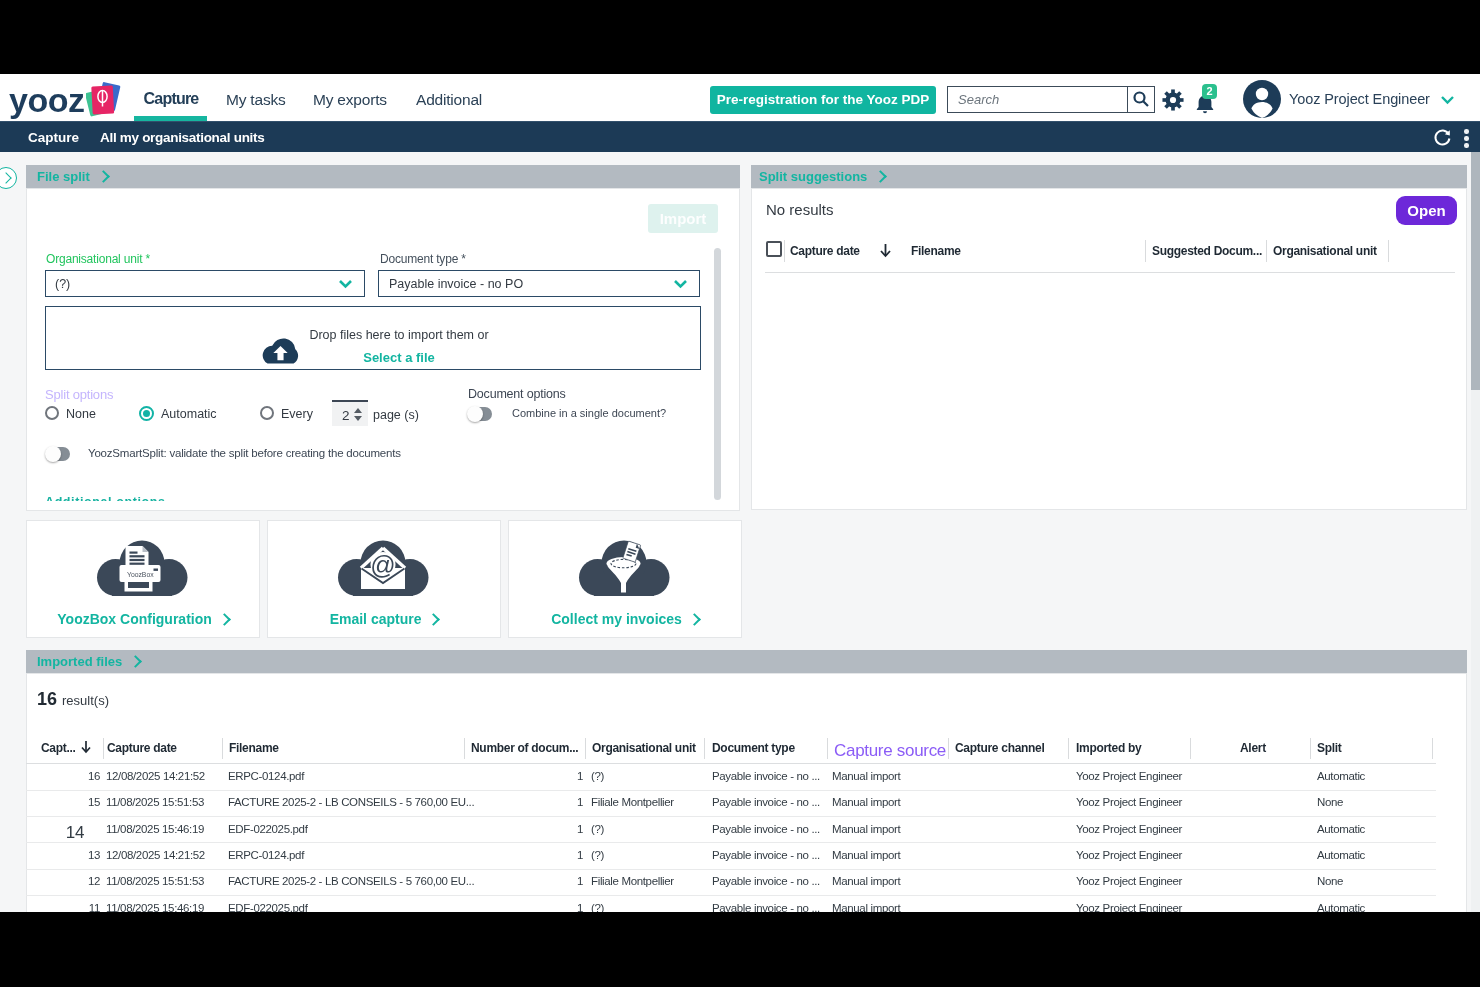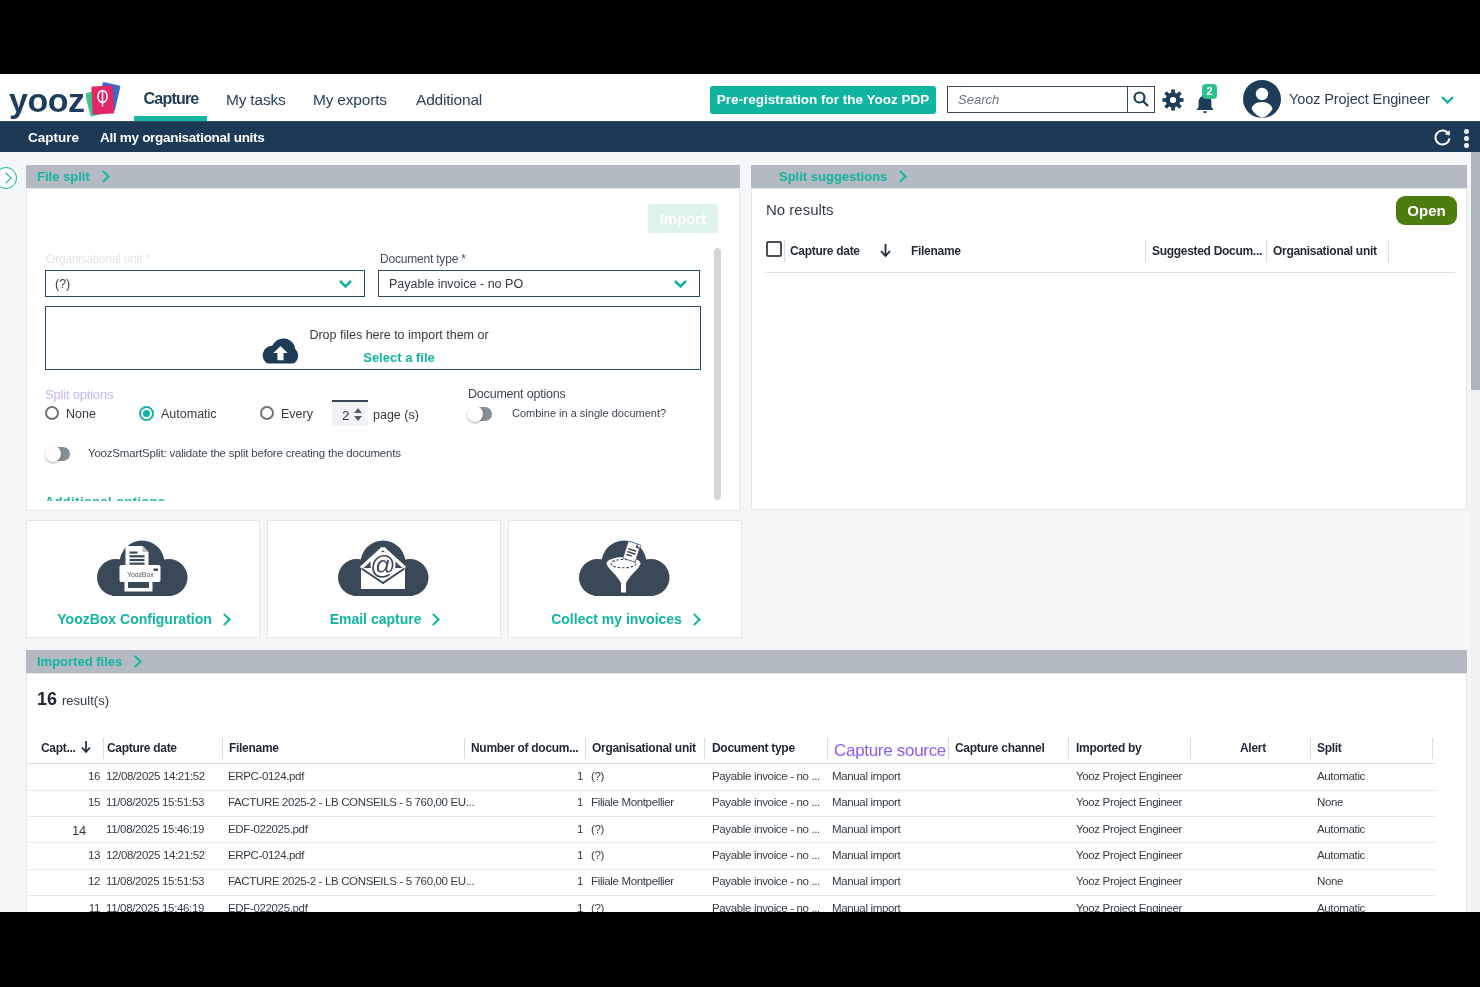--- a/index.html
+++ b/index.html
@@ -81,21 +81,21 @@
 <div class="abs" style="left:1464px;top:129px;width:4.5px;height:4.5px;background:#eef1f4;border-radius:50%;box-shadow:0 7px 0 #eef1f4,0 14px 0 #eef1f4"></div>
 
 <div class="abs" style="left:-5px;top:167px;width:22px;height:22px;border:1.5px solid #13b5a1;border-radius:50%;background:#fff;box-sizing:border-box"></div>
 <div class="abs" style="left:2px;top:174px;width:7px;height:7px;border-right:1.8px solid #13b5a1;border-top:1.8px solid #13b5a1;transform:rotate(45deg)"></div>
 
 <div class="secbar" style="left:26px;top:165px;width:714px"><span style="margin-left:11px">File split</span><span class="chev"></span></div>
 <div class="panel" style="left:26px;top:188px;width:714px;height:323px"></div>
 
 <div class="abs" style="left:648px;top:204px;width:70px;height:29px;background:#def2ee;border-radius:3px;color:rgba(255,255,255,0.92);font-size:15px;font-weight:bold;text-align:center;line-height:29px">Import</div>
 
-<div class="abs" style="left:46px;top:252px;font-size:12px;letter-spacing:-0.2px;color:#e5e5e5">Organisational unit *</div>
+<div class="abs" style="left:46px;top:252px;font-size:12px;letter-spacing:-0.2px;color:#22c55e">Organisational unit *</div>
 <div class="abs" style="left:380px;top:252px;font-size:12px;letter-spacing:-0.2px;color:#44505c">Document type *</div>
 
 <div class="abs" style="left:45px;top:270px;width:320px;height:27px;border:1px solid #2b4a66;box-sizing:border-box;background:#fff">
   <span style="position:absolute;left:9px;top:6px;font-size:12.5px;color:#333a42">(?)</span>
   <svg style="position:absolute;right:11px;top:8px" width="15" height="10" viewBox="0 0 15 10">
       <polyline points="2,2 7.5,7.5 13,2" fill="none" stroke="#13b5a1" stroke-width="2.6"></polyline>
     </svg>
 </div>
 
 <div class="abs" style="left:378px;top:270px;width:322px;height:27px;border:1px solid #2b4a66;box-sizing:border-box;background:#fff">
@@ -135,24 +135,24 @@
 <div class="abs" style="left:512px;top:407px;font-size:11px;color:#3d4653">Combine in a single document?</div>
 
 <div class="abs" style="left:52px;top:447px;width:18px;height:14px;background:#858d95;border-radius:7px"></div>
 <div class="abs" style="left:45px;top:446px;width:16px;height:16px;background:#fdfdfd;border-radius:50%;box-shadow:0 1px 2px rgba(0,0,0,.35)"></div>
 <div class="abs" style="left:88px;top:447px;font-size:11.5px;letter-spacing:-0.2px;color:#3d4754">YoozSmartSplit: validate the split before creating the documents</div>
 
 <div class="abs" style="left:45px;top:492px;width:200px;height:8.5px;overflow:hidden"><span style="font-size:12.5px;font-weight:bold;color:#16b2a0;display:inline-block;letter-spacing:0.6px">Additional options</span></div>
 
 <div class="abs" style="left:714px;top:248px;width:7px;height:252px;background:#d3d7db;border-radius:4px"></div>
 
-<div class="secbar" style="left:751px;top:165px;width:716px"><span style="margin-left:28px">Split suggestions</span><span class="chev"></span></div>
+<div class="secbar" style="left:751px;top:165px;width:716px"><span style="margin-left:8px">Split suggestions</span><span class="chev"></span></div>
 <div class="panel" style="left:751px;top:188px;width:716px;height:322px"></div>
 <div class="abs" style="left:766px;top:201px;font-size:15px;color:#333a42">No results</div>
-<div class="abs" style="left:1396px;top:196px;width:61px;height:29px;background:#4d7c0f;border-radius:9px;color:#fff;font-size:15px;font-weight:bold;text-align:center;line-height:29px">Open</div>
+<div class="abs" style="left:1396px;top:196px;width:61px;height:29px;background:#6d28d9;border-radius:9px;color:#fff;font-size:15px;font-weight:bold;text-align:center;line-height:29px">Open</div>
 
 <div class="abs" style="left:766px;top:241px;width:16px;height:16px;border:2px solid #4a5058;border-radius:2px;box-sizing:border-box;background:#fff"></div>
 <div class="abs" style="left:790px;top:244px;font-size:12px;font-weight:bold;letter-spacing:-0.3px;color:#1f2933">Capture date</div>
 <svg class="abs" style="left:879px;top:243px" width="13" height="15" viewBox="0 0 13 15">
     <line x1="6.5" y1="1" x2="6.5" y2="12" stroke="#1f2933" stroke-width="1.8"></line>
     <polyline points="2,8 6.5,13 11,8" fill="none" stroke="#1f2933" stroke-width="1.8"></polyline>
   </svg>
 <div class="abs" style="left:911px;top:244px;font-size:12px;font-weight:bold;letter-spacing:-0.3px;color:#1f2933">Filename</div>
 <div class="abs" style="left:1152px;top:244px;font-size:12px;font-weight:bold;letter-spacing:-0.3px;color:#1f2933">Suggested Docum...</div>
 <div class="abs" style="left:1273px;top:244px;font-size:12px;font-weight:bold;letter-spacing:-0.3px;color:#1f2933">Organisational unit</div>
@@ -270,21 +270,21 @@
     <div class="abs" style="left:60px;top:796.3px;width:40px;text-align:right;font-size:11.5px;letter-spacing:-0.35px;color:#333c44">15</div>
     <div class="abs" style="left:106px;top:796.3px;font-size:11.5px;letter-spacing:-0.35px;color:#333c44">11/08/2025 15:51:53</div>
     <div class="abs" style="left:228px;top:796.3px;font-size:11.5px;letter-spacing:-0.35px;color:#333c44">FACTURE 2025-2 - LB CONSEILS - 5 760,00 EU...</div>
     <div class="abs" style="left:543px;top:796.3px;width:40px;text-align:right;font-size:11.5px;letter-spacing:-0.35px;color:#333c44">1</div>
     <div class="abs" style="left:591px;top:796.3px;font-size:11.5px;letter-spacing:-0.35px;color:#333c44">Filiale Montpellier</div>
     <div class="abs" style="left:712px;top:796.3px;font-size:11.5px;letter-spacing:-0.35px;color:#333c44">Payable invoice - no ...</div>
     <div class="abs" style="left:832px;top:796.3px;font-size:11.5px;letter-spacing:-0.35px;color:#333c44">Manual import</div>
     <div class="abs" style="left:1076px;top:796.3px;font-size:11.5px;letter-spacing:-0.35px;color:#333c44">Yooz Project Engineer</div>
     <div class="abs" style="left:1317px;top:796.3px;font-size:11.5px;letter-spacing:-0.35px;color:#333c44">None</div>
     <div class="abs" style="left:26px;top:842.4px;width:1410px;height:1px;background:#e9eaeb"></div>
-    <div class="abs" style="left:72px;top:822.6px;width:40px;font-size:13px;letter-spacing:-0.35px;color:#333c44">14</div>
+    <div class="abs" style="left:44px;top:822.6px;width:40px;text-align:right;font-size:17px;letter-spacing:-0.35px;color:#333c44">14</div>
     <div class="abs" style="left:106px;top:822.6px;font-size:11.5px;letter-spacing:-0.35px;color:#333c44">11/08/2025 15:46:19</div>
     <div class="abs" style="left:228px;top:822.6px;font-size:11.5px;letter-spacing:-0.35px;color:#333c44">EDF-022025.pdf</div>
     <div class="abs" style="left:543px;top:822.6px;width:40px;text-align:right;font-size:11.5px;letter-spacing:-0.35px;color:#333c44">1</div>
     <div class="abs" style="left:591px;top:822.6px;font-size:11.5px;letter-spacing:-0.35px;color:#333c44">(?)</div>
     <div class="abs" style="left:712px;top:822.6px;font-size:11.5px;letter-spacing:-0.35px;color:#333c44">Payable invoice - no ...</div>
     <div class="abs" style="left:832px;top:822.6px;font-size:11.5px;letter-spacing:-0.35px;color:#333c44">Manual import</div>
     <div class="abs" style="left:1076px;top:822.6px;font-size:11.5px;letter-spacing:-0.35px;color:#333c44">Yooz Project Engineer</div>
     <div class="abs" style="left:1317px;top:822.6px;font-size:11.5px;letter-spacing:-0.35px;color:#333c44">Automatic</div>
     <div class="abs" style="left:26px;top:868.7px;width:1410px;height:1px;background:#e9eaeb"></div>
     <div class="abs" style="left:60px;top:848.9px;width:40px;text-align:right;font-size:11.5px;letter-spacing:-0.35px;color:#333c44">13</div>

